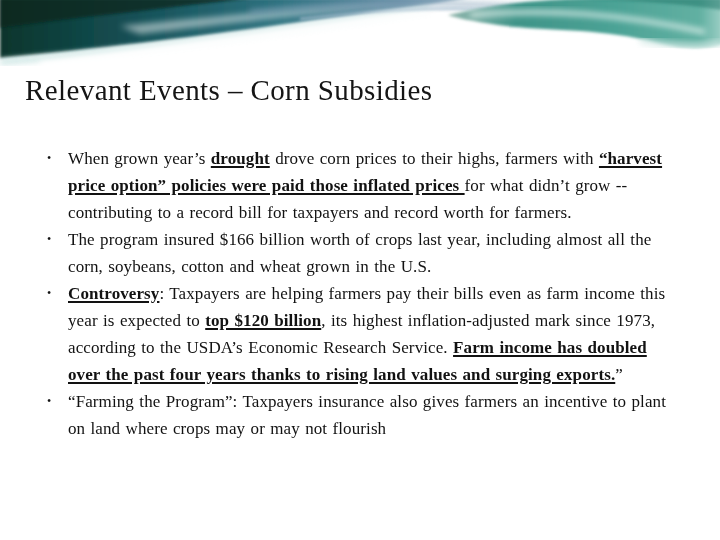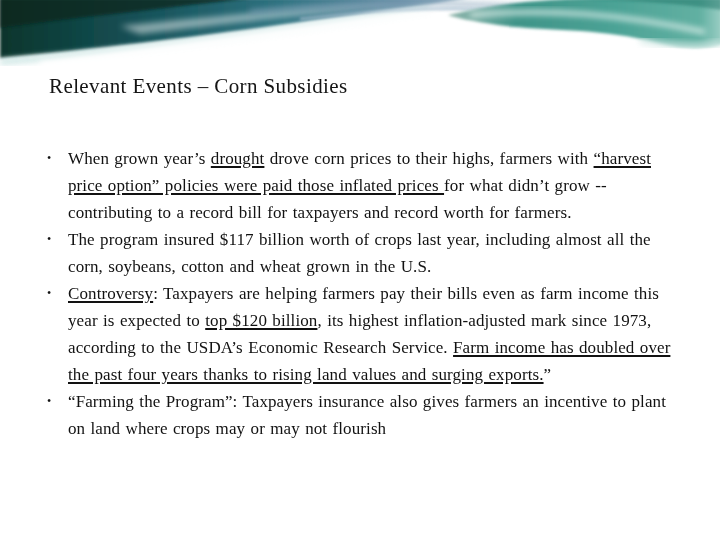--- a/index.html
+++ b/index.html
@@ -16,23 +16,23 @@
     overflow: hidden;
   }
   .header-wave {
     position: absolute;
     top: 0; left: 0;
     width: 720px; height: 66px;
     line-height: 0;
   }
   .slide-title {
     position: absolute;
-    left: 49px; top: 74px;
+    left: 25px; top: 74px;
     margin: 0;
-    font-size: 21px;
+    font-size: 29px;
     font-weight: 400;
     letter-spacing: 0.4px;
     color: #151515;
     white-space: nowrap;
   }
   .bullet-list {
     position: absolute;
     left: 47px; top: 145px;
     width: 628px;
     margin: 0; padding: 0;
@@ -51,20 +51,21 @@
     flex: none;
     width: 21px;
     font-size: 12px;
     line-height: 27px;
   }
   .bullet-text { flex: 1; }
   .bullet-text .u {
     text-decoration: underline;
     text-decoration-thickness: 1.5px;
     text-underline-offset: 2px;
+    font-weight: bold;
   }
 </style>
 </head>
 <body>
 
 <div class="slide">
 
   <div class="header-wave">
     <svg width="720" height="66" viewBox="0 0 720 66">
       <defs>
@@ -111,21 +112,21 @@
 
   <h1 class="slide-title">Relevant Events – Corn Subsidies</h1>
 
   <ul class="bullet-list">
       <li class="bullet-item">
         <span class="bullet-marker">•</span>
         <span class="bullet-text"><span>When grown year’s </span><span class="u">drought</span><span> drove corn prices to their highs, farmers with </span><span class="u">“harvest price option” policies were paid those inflated prices </span><span>for what didn’t grow -- contributing to a record bill for taxpayers and record worth for farmers.</span></span>
       </li>
       <li class="bullet-item">
         <span class="bullet-marker">•</span>
-        <span class="bullet-text"><span>The program insured $117 billion worth of crops last year, including almost all the corn, soybeans, cotton and wheat grown in the U.S.</span></span>
+        <span class="bullet-text"><span>The program insured $166 billion worth of crops last year, including almost all the corn, soybeans, cotton and wheat grown in the U.S.</span></span>
       </li>
       <li class="bullet-item">
         <span class="bullet-marker">•</span>
         <span class="bullet-text"><span class="u">Controversy</span><span>: Taxpayers are helping farmers pay their bills even as farm income this year is expected to </span><span class="u">top $120 billion</span><span>, its highest inflation-adjusted mark since 1973, according to the USDA’s Economic Research Service. </span><span class="u">Farm income has doubled over the past four years thanks to rising land values and surging exports.</span><span>”</span></span>
       </li>
       <li class="bullet-item">
         <span class="bullet-marker">•</span>
         <span class="bullet-text"><span>“Farming the Program”: Taxpayers insurance also gives farmers an incentive to plant on land where crops may or may not flourish</span></span>
       </li>
     </ul>

